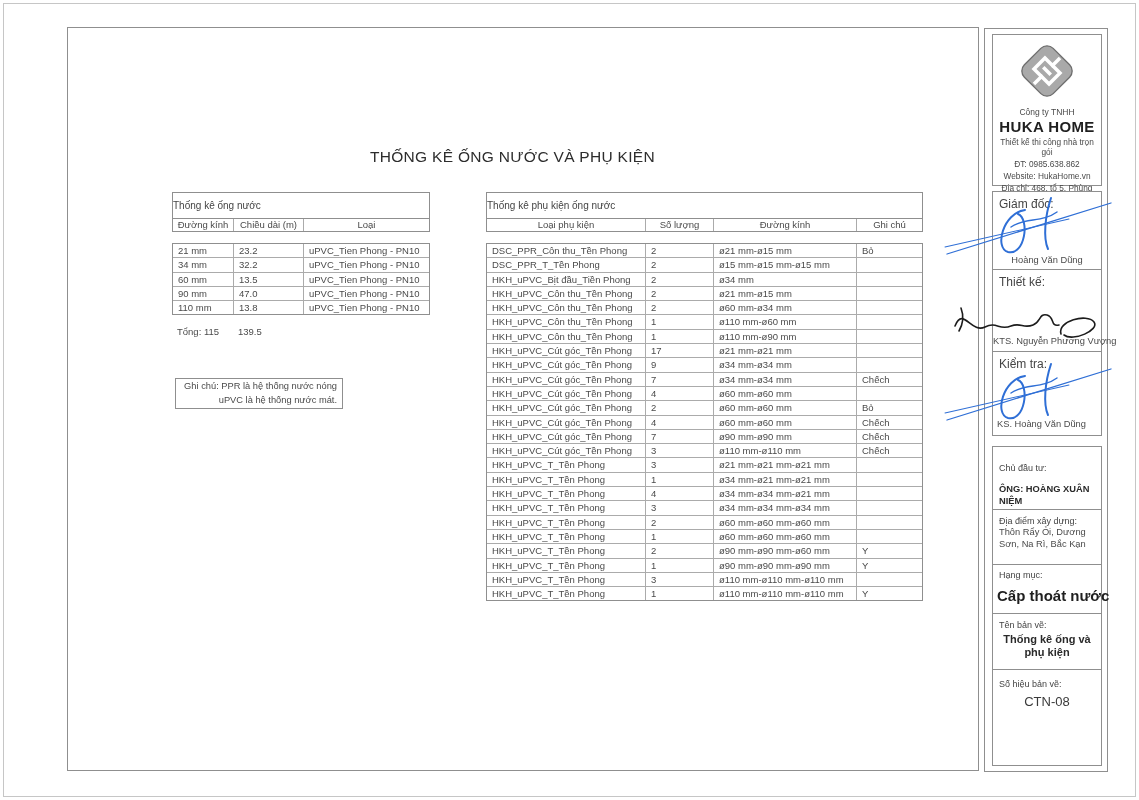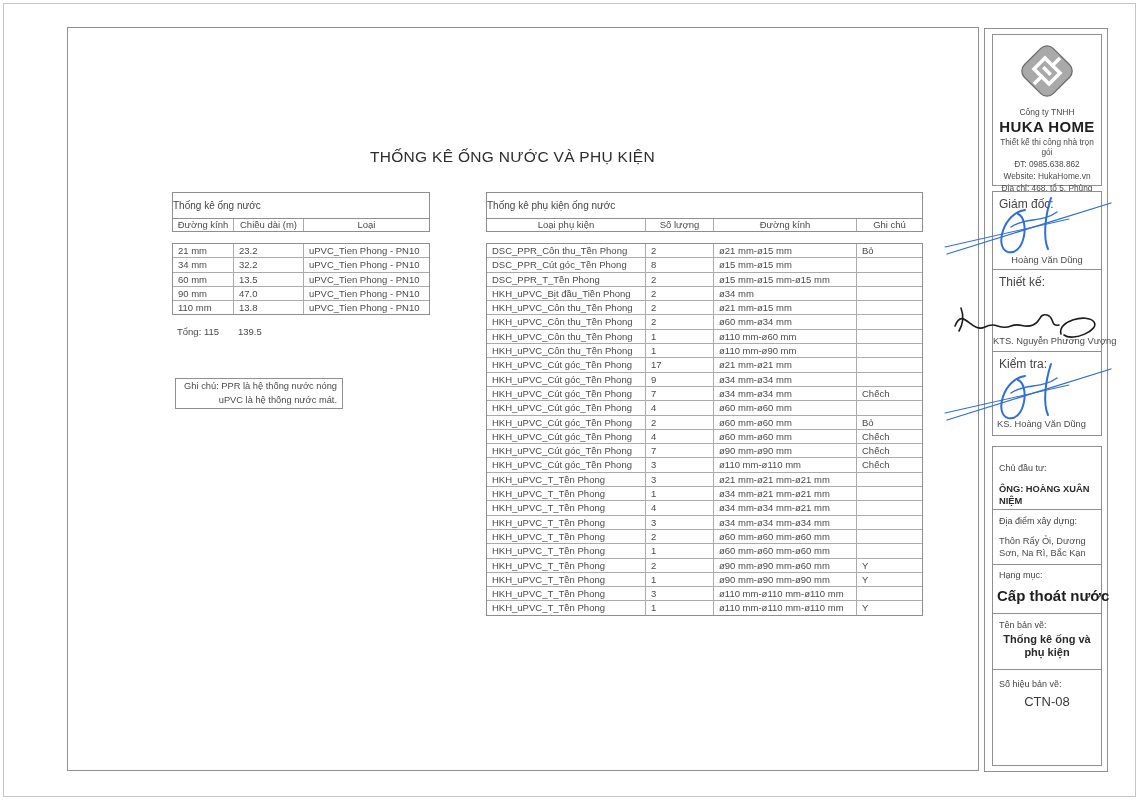--- a/index.html
+++ b/index.html
@@ -53,21 +53,21 @@
   .info-sec{position:relative;box-sizing:border-box;padding:0 6px;}
   .info-sec.divider{border-bottom:1px solid #8f8f8f;}
   .info-label{font-size:9px;color:#444;}
   .v-bold{font-size:9.3px;font-weight:bold;color:#2a2a2a;line-height:12px;}
   .v-plain{font-size:9.3px;color:#4a4a4a;line-height:12px;}
   .v-big{font-size:15px;font-weight:bold;color:#1f1f1f;white-space:nowrap;}
   .v-cbold{font-size:11px;font-weight:bold;color:#2a2a2a;text-align:center;line-height:13px;}
   .v-code{font-size:13px;color:#3a3a3a;text-align:center;}
   .s1{height:55px;} .s1 .info-label{padding-top:8px;} .s1 .v-bold{margin-top:12px;}
   .s2{height:63px;} .s2 .info-label{padding-top:16px;} .s2 .v-bold{margin-top:10px;}
-  .s3{height:55px;} .s3 .info-label{padding-top:6px;}  .s3 .v-plain{margin-top:9px;}
+  .s3{height:55px;} .s3 .info-label{padding-top:6px;}  .s3 .v-plain{}
   .s4{height:49px;} .s4 .info-label{padding-top:5px;}  .s4 .v-big{margin-top:7px;margin-left:-2px;}
   .s5{height:56px;} .s5 .info-label{padding-top:6px;}  .s5 .v-cbold{margin-top:3px;}
   .s6{height:42px;} .s6 .info-label{padding-top:9px;}  .s6 .v-code{margin-top:5px;}
   .b1{height:78px;} .b2{height:82px;} .b3{height:85px;}
   .sig-blue path{stroke:var(--signature-blue,#2f6fd6);fill:none;stroke-linecap:round;}
   .sig-black path{stroke:var(--signature-black,#1c1c1c);fill:none;stroke-linecap:round;}
 </style>
 </head>
 <body>
 
@@ -130,26 +130,20 @@
       <div class="cell" style="text-align: center; padding-left: 0px;">Đường kính</div>
       <div class="cell" style="text-align: center; padding-left: 0px;">Ghi chú</div>
     </div>
 </div>
 <div class="abs tbl-body fit-body">
     <div class="trow fit-grid">
       <div class="cell">DSC_PPR_Côn thu_Tền Phong</div>
       <div class="cell">2</div>
       <div class="cell">ø21 mm-ø15 mm</div>
       <div class="cell">Bỏ</div>
-    </div>
-    <div class="trow fit-grid">
-      <div class="cell">DSC_PPR_Cút góc_Tền Phong</div>
-      <div class="cell">8</div>
-      <div class="cell">ø15 mm-ø15 mm</div>
-      <div class="cell"></div>
     </div>
     <div class="trow fit-grid">
       <div class="cell">DSC_PPR_T_Tền Phong</div>
       <div class="cell">2</div>
       <div class="cell">ø15 mm-ø15 mm-ø15 mm</div>
       <div class="cell"></div>
     </div>
     <div class="trow fit-grid">
       <div class="cell">HKH_uPVC_Bịt đầu_Tiền Phong</div>
       <div class="cell">2</div>

